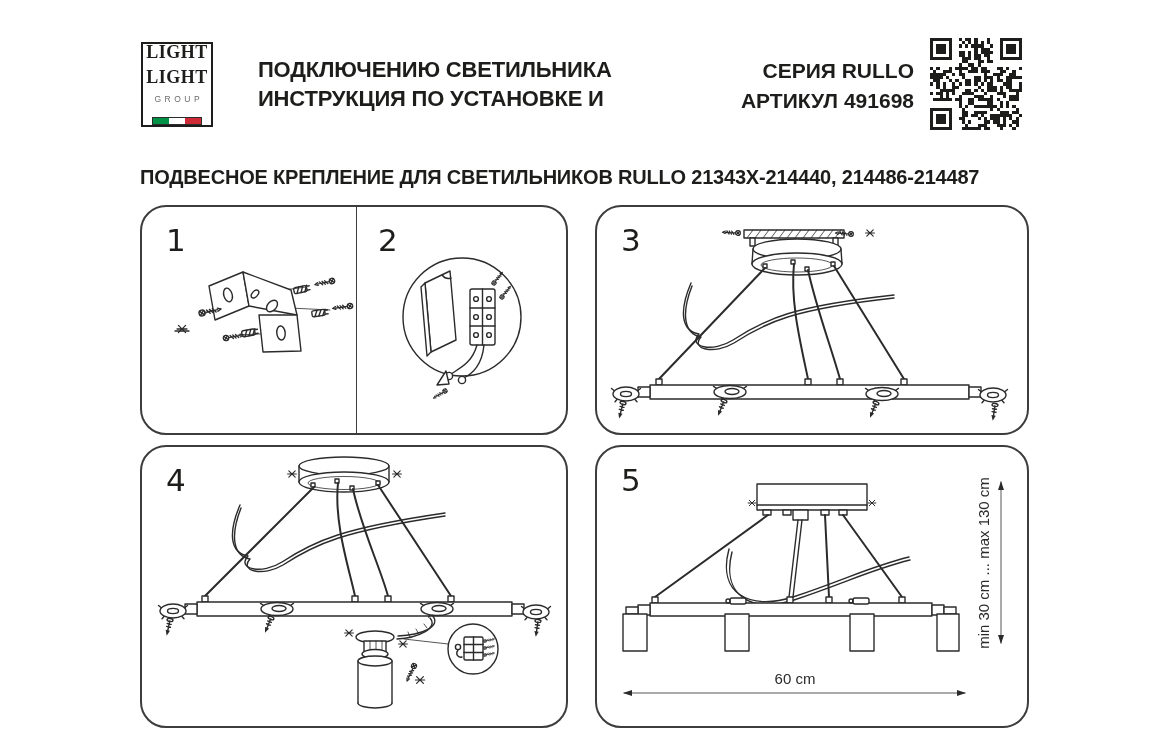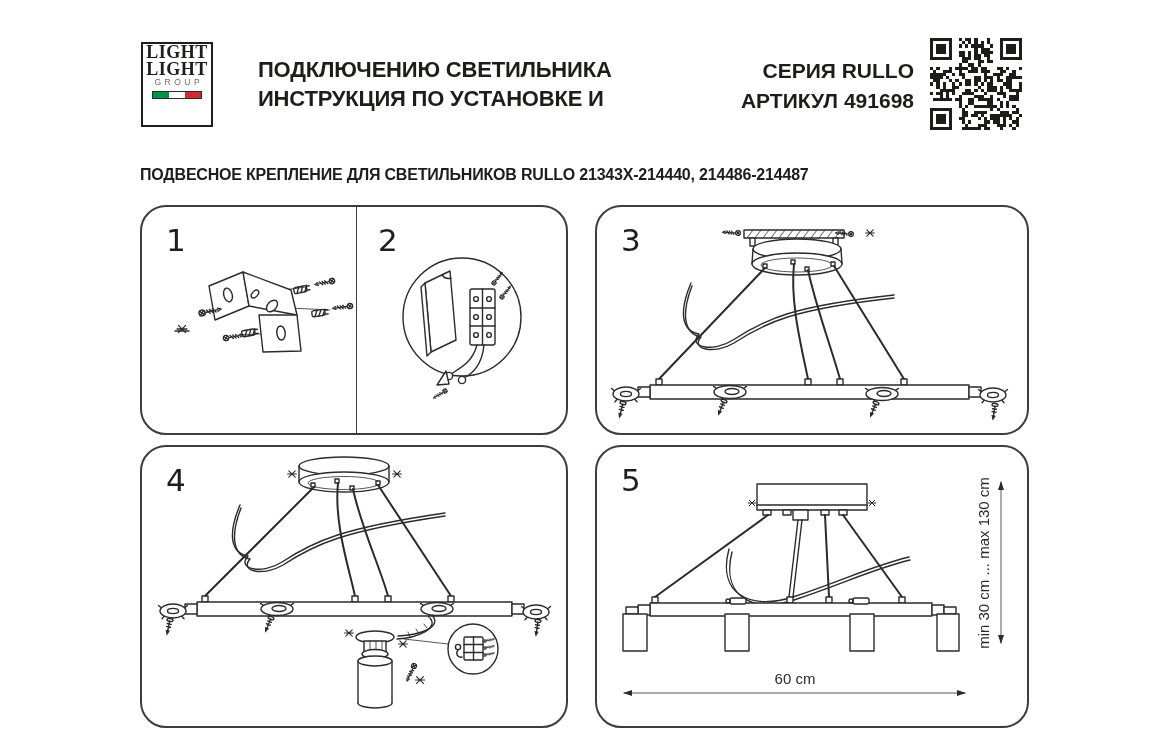--- a/index.html
+++ b/index.html
@@ -5,40 +5,40 @@
   html,body{margin:0;padding:0;background:#e8e8e8;}
   .sheet{
     position:relative;width:1169px;height:750px;background:#ffffff;
     font-family:"Liberation Sans",sans-serif;color:#1d1d1b;overflow:hidden;
     margin:0 auto;
   }
   
   .logo-box{
     position:absolute;left:141px;top:42px;width:68px;height:81px;
     border:2px solid #1d1d1b;display:flex;flex-direction:column;
-    align-items:center;justify-content:flex-start;background:#fff;
+    align-items:center;justify-content:space-between;background:#fff;
   }
   .logo-word{font-family:"Liberation Serif",serif;font-weight:bold;font-size:18px;
     line-height:0.92;letter-spacing:0.5px;transform:scaleY(1.08);}
   .logo-group{font-size:8.5px;letter-spacing:3.5px;color:#6d6d6d;margin-top:0;text-indent:3.5px;}
   .logo-flag{width:48px;height:6px;border:1px solid #2b2b2b;display:flex;margin-top:4px;}
   .logo-flag span{flex:1;}
   .hdr-title{
     position:absolute;left:258px;top:56px;width:390px;
     font-size:22px;font-weight:bold;line-height:1.3;letter-spacing:-0.2px;
   }
   .hdr-series{
     position:absolute;left:700px;top:56px;width:214px;text-align:right;
     font-size:21px;font-weight:bold;line-height:1.42;
   }
   .qr{position:absolute;left:930px;top:38px;width:92px;height:92px;}
   
   .subtitle{
     position:absolute;left:140px;top:166px;width:900px;
-    font-size:16px;font-weight:bold;letter-spacing:-0.2px;white-space:nowrap;
+    font-size:20px;font-weight:bold;letter-spacing:-0.2px;white-space:nowrap;
   }
   
   .panel{
     position:absolute;border:2px solid #3d3d3d;border-radius:26px;background:#fff;
   }
   .panel-12{left:140px;top:205px;width:424px;height:226px;}
   .panel-3 {left:595px;top:205px;width:430px;height:226px;}
   .panel-4 {left:140px;top:445px;width:424px;height:279px;}
   .panel-5 {left:595px;top:445px;width:430px;height:279px;}
   .divider{position:absolute;left:214px;top:0;bottom:0;width:0;border-left:1.6px solid #3d3d3d;}

